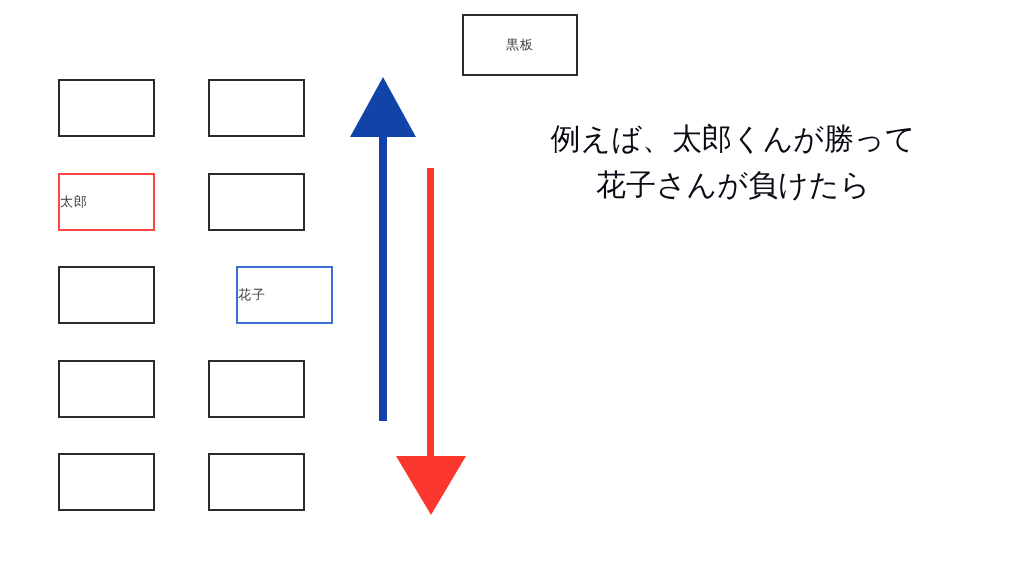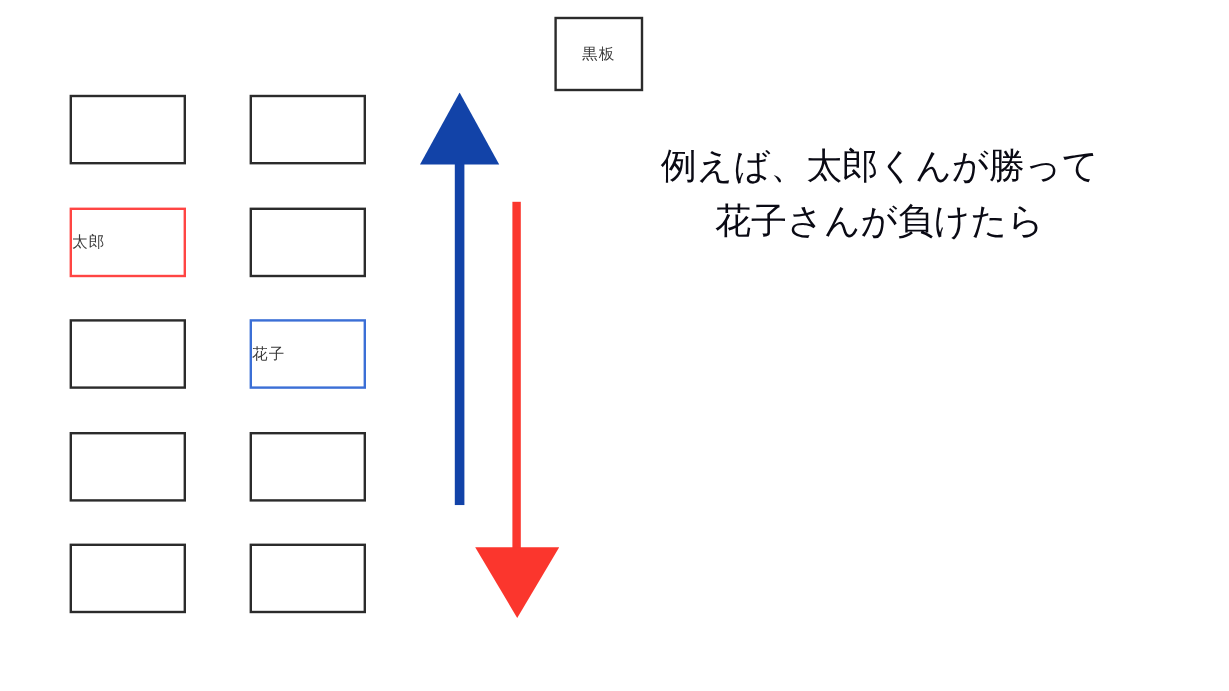--- a/index.html
+++ b/index.html
@@ -22,27 +22,27 @@
     border: 2px solid #2b2b2b;
     background: #ffffff;
     box-sizing: border-box;
     display: flex;
     align-items: center;
     font-size: 13px;
     color: #3a3a3a;
     letter-spacing: 1px;
   }
   .box.red-outline  { border-color: #ff4543; }
-  .box.blue-outline { border-color: #3b6fd6; }
+  .box.blue-outline { border-color: #3b6fd6; margin-left: 28px; }
 
   .blackboard {
     position: absolute;
     left: 462px;
     top: 14px;
-    width: 74px;
+    width: 116px;
     height: 62px;
     border: 2px solid #2b2b2b;
     background: #ffffff;
     box-sizing: border-box;
     display: flex;
     align-items: center;
     justify-content: center;
     font-size: 13px;
     color: #3a3a3a;
     letter-spacing: 1px;

